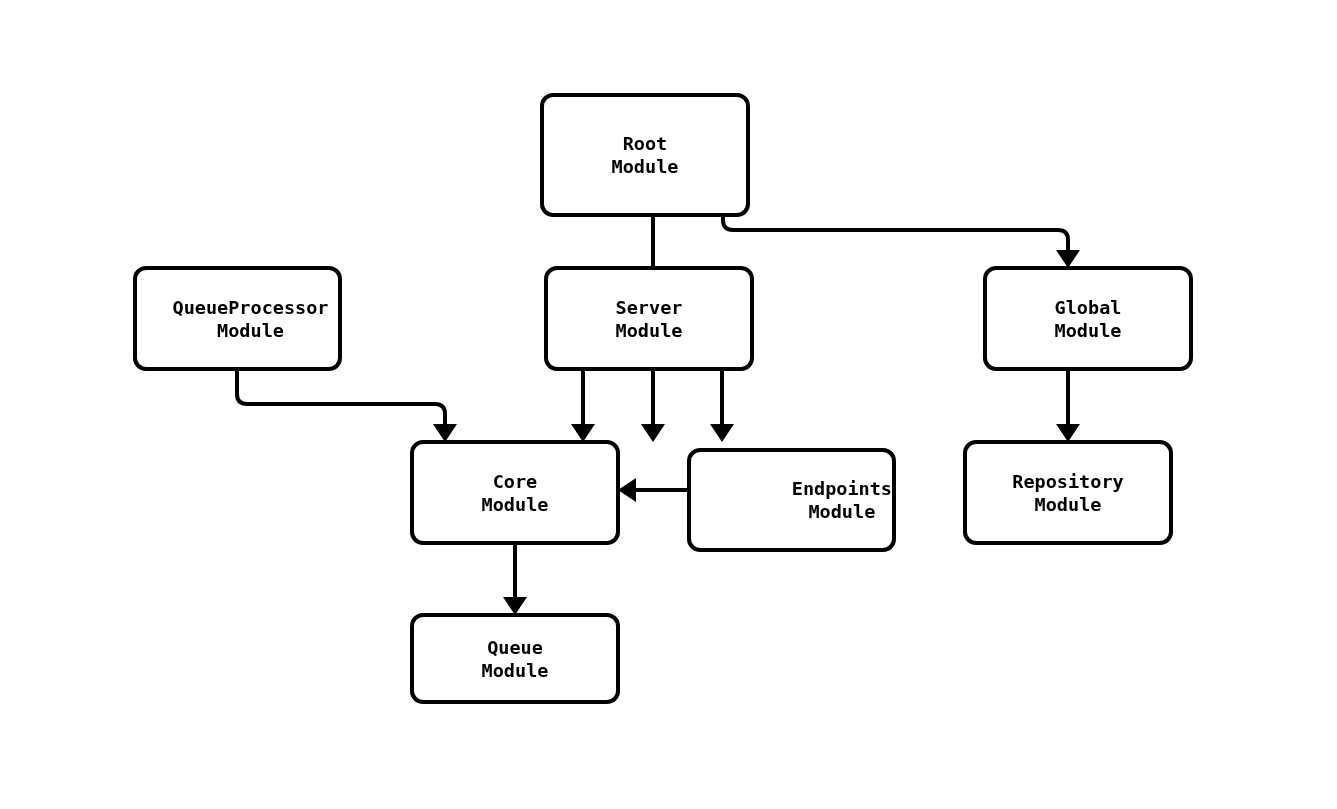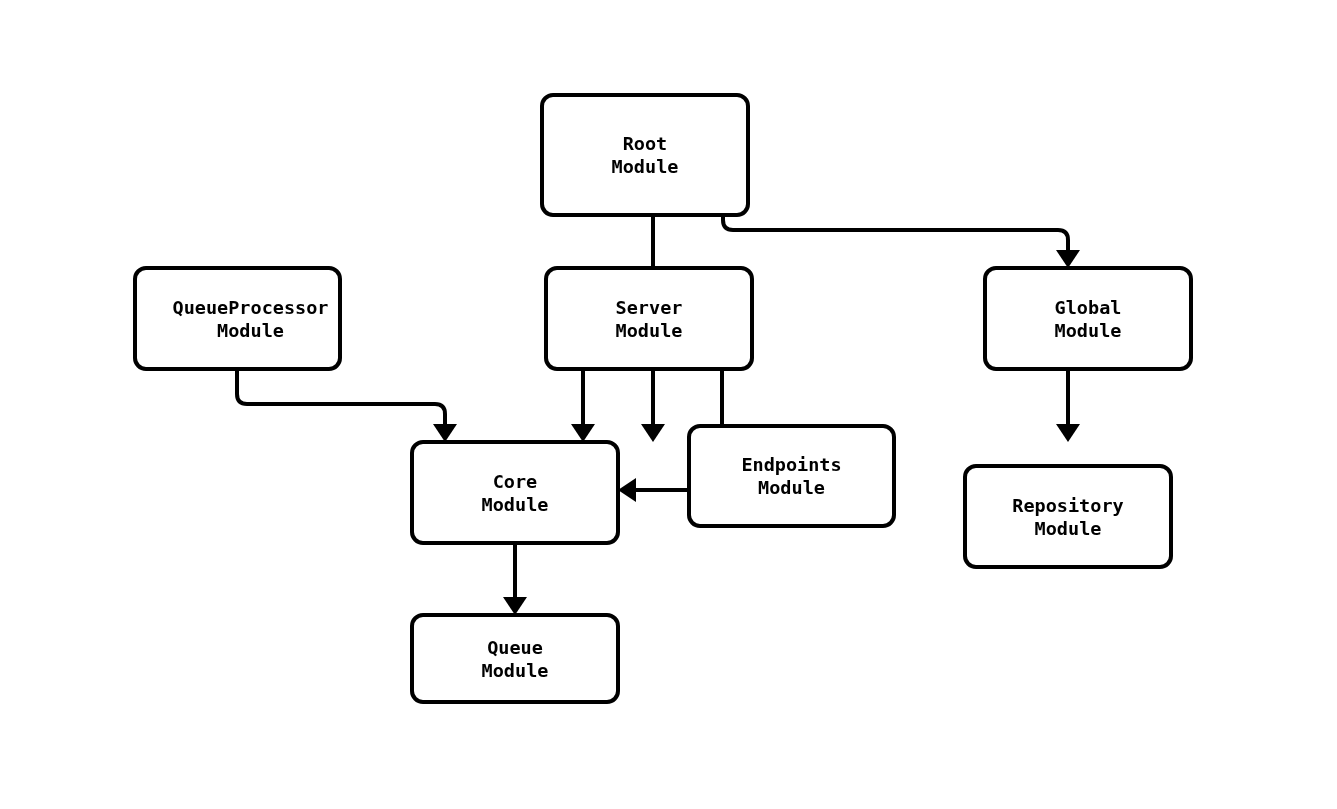--- a/index.html
+++ b/index.html
@@ -109,25 +109,25 @@
   </div>
 
   <div class="node" style="left:963px; top:266px; width:210px; height:105px;margin-left:20px;">
     <div class="node-label"><span>Global</span><br><span>Module</span></div>
   </div>
 
   <div class="node" style="left:410px; top:440px; width:210px; height:105px;align-items:center;">
     <div class="node-label"><span>Core</span><br><span>Module</span></div>
   </div>
 
-  <div class="node" style="left:687px; top:424px; width:209px; height:104px;">
+  <div class="node" style="left:687px; top:448px; width:209px; height:104px;justify-content:flex-end;">
     <div class="node-label"><span>Endpoints</span><br><span>Module</span></div>
   </div>
 
-  <div class="node" style="left:963px; top:464px; width:210px; height:105px;">
+  <div class="node" style="left:963px; top:440px; width:210px; height:105px;">
     <div class="node-label"><span>Repository</span><br><span>Module</span></div>
   </div>
 
   <div class="node" style="left:410px; top:613px; width:210px; height:91px;">
     <div class="node-label"><span>Queue</span><br><span>Module</span></div>
   </div>
 
 </div>
 
 </body></html>

